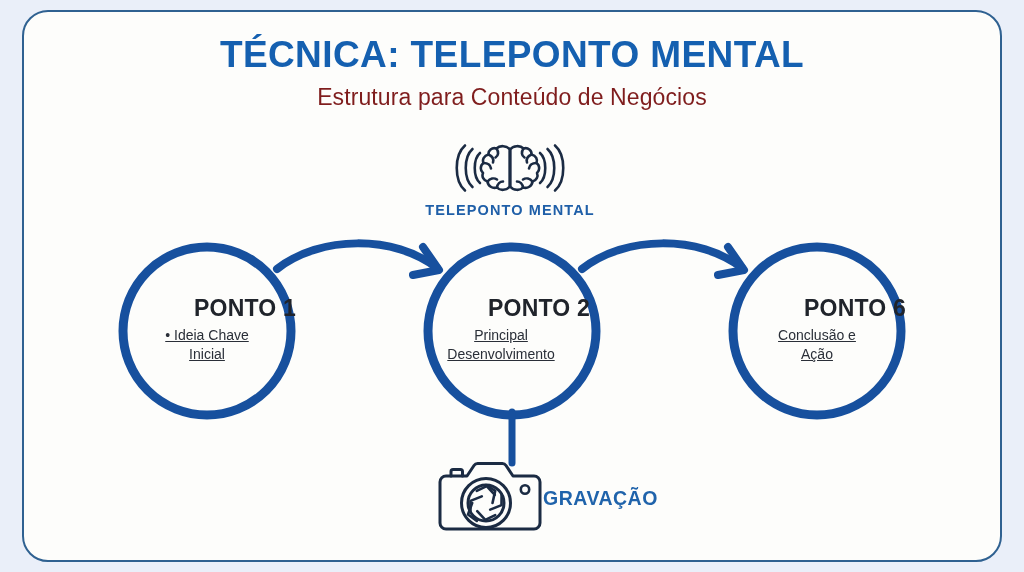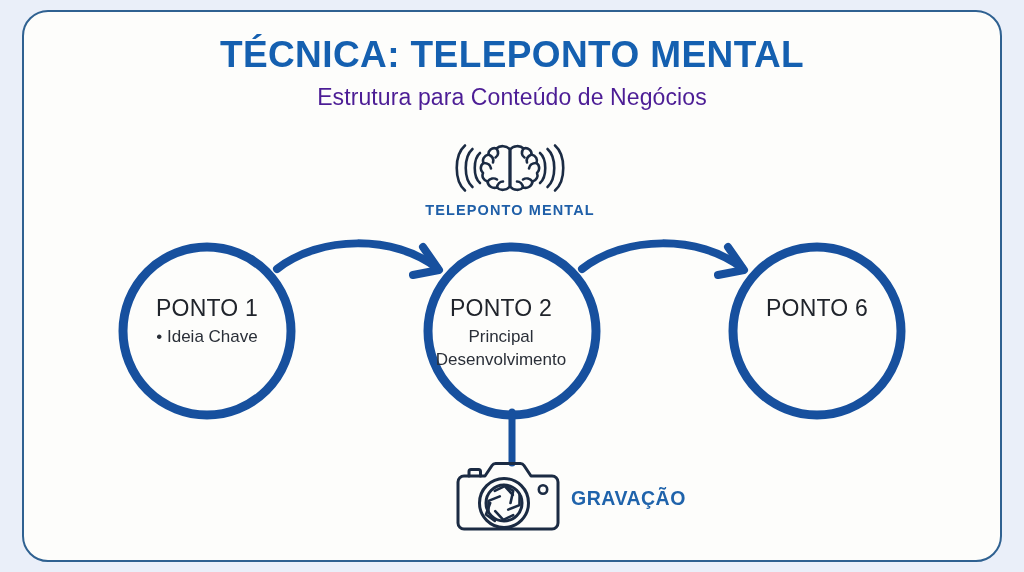--- a/index.html
+++ b/index.html
@@ -47,21 +47,21 @@
     font-weight: bold;
     color: #1560b0;
     letter-spacing: 0.4px;
     line-height: 1.05;
     white-space: nowrap;
   }
   .subtitle {
     margin-top: 9px;
     font-size: 23px;
     font-weight: normal;
-    color: #4c1d95;
+    color: #7f1d1d;
     letter-spacing: 0.1px;
     white-space: nowrap;
   }
 
   
   .brain-badge {
     position: absolute;
     left: 0;
     top: 140px;
     width: 1020px;
@@ -92,45 +92,46 @@
 
   
   .node-text {
     position: absolute;
     width: 178px;
     text-align: center;
     color: #20242b;
   }
   .node-title {
     font-size: 23px;
-    font-weight: normal;
+    font-weight: bold;
     color: #20242b;
     letter-spacing: 0.2px;
     line-height: 1.1;
     white-space: nowrap;
+    text-align: right;
   }
   .node-desc {
     margin-top: 5px;
-    font-size: 17px;
+    font-size: 14px;
     line-height: 1.33;
     color: #2a2f38;
+    text-decoration: underline;
   }
   .node-desc .bullet-line {
     display: block;
     white-space: nowrap;
   }
 
   
   .camera-block {
     position: absolute;
-    left: 455px;
+    left: 437px;
     top: 458px;
     display: flex;
     align-items: center;
-    gap: 10px;
   }
   .camera-label {
     font-size: 19.5px;
     font-weight: bold;
     color: #1f63ab;
     letter-spacing: 0.5px;
     line-height: 1.22;
   }
   .camera-label .cl-line { display: block; white-space: nowrap; }
 </style>
@@ -199,33 +200,38 @@
       <path d="M728 247 L744 270 L718 275"></path>
     </g>
 
     <path d="M512 412 L512 463" stroke="#17509e" stroke-width="7" stroke-linecap="round"></path>
   </svg>
 
   <div class="node-text" style="left:118px; top:296px;">
     <div class="node-title">PONTO 1</div>
     <div class="node-desc">
       <span class="bullet-line">• Ideia Chave</span>
+      <span class="bullet-line">Inicial</span>
     </div>
   </div>
 
   <div class="node-text" style="left:412px; top:296px;">
     <div class="node-title">PONTO 2</div>
     <div class="node-desc">
       <span class="bullet-line">Principal</span>
       <span class="bullet-line">Desenvolvimento</span>
     </div>
   </div>
 
   <div class="node-text" style="left:728px; top:296px;">
     <div class="node-title">PONTO 6</div>
+    <div class="node-desc">
+      <span class="bullet-line">Conclusão e</span>
+      <span class="bullet-line">Ação</span>
+    </div>
   </div>
 
   <div class="camera-block">
     <span>
       <svg width="106" height="78" viewBox="0 0 106 78" fill="none" stroke="#1b2b43" stroke-width="3" stroke-linecap="round" stroke-linejoin="round">
 
         <path d="M14 18 L14 13.5 C14 12.4 14.9 11.5 16 11.5 L23.5 11.5
                  C24.6 11.5 25.5 12.4 25.5 13.5 L25.5 18"></path>
 
         <path d="M9 71 C5.7 71 3 68.3 3 65 L3 24 C3 20.7 5.7 18 9 18

